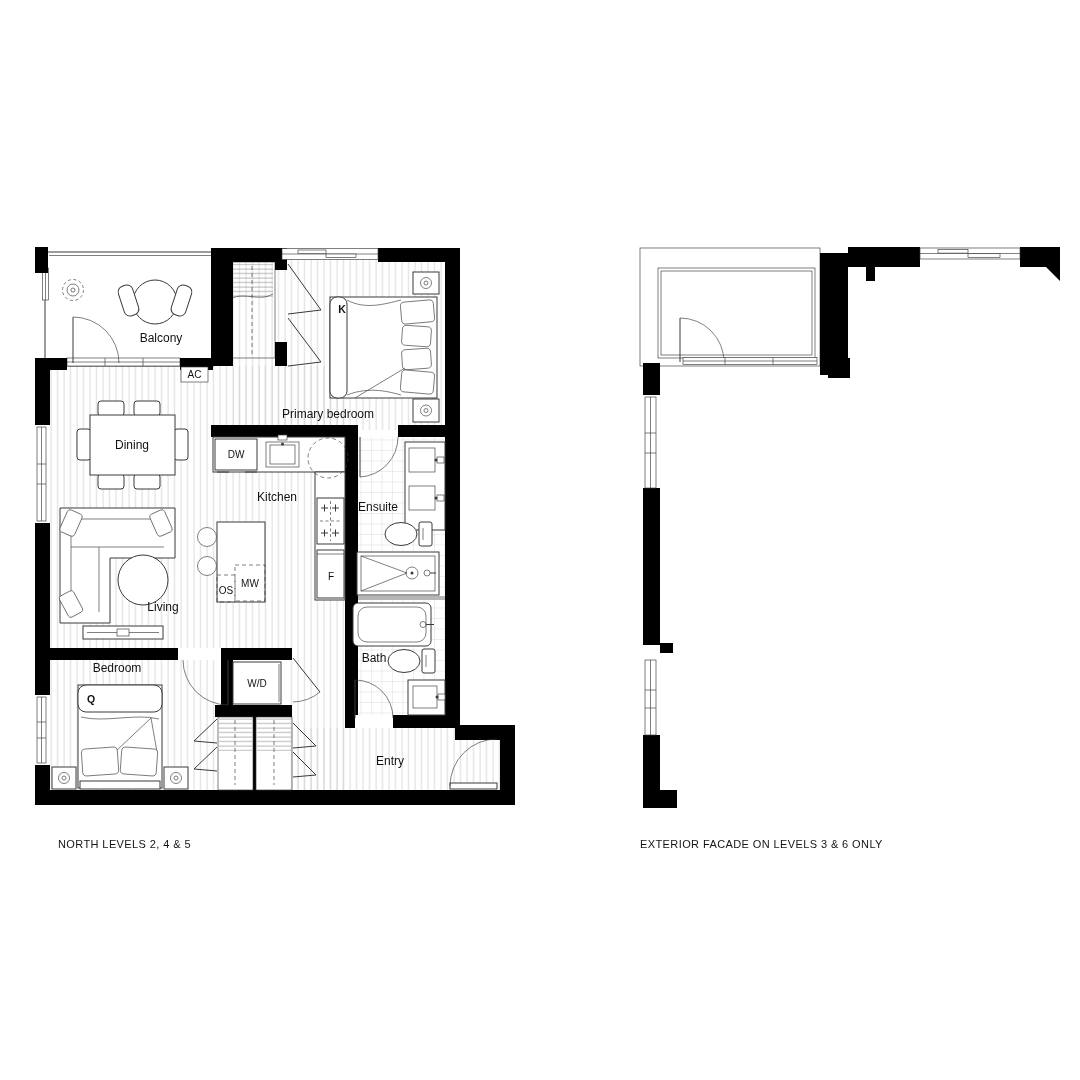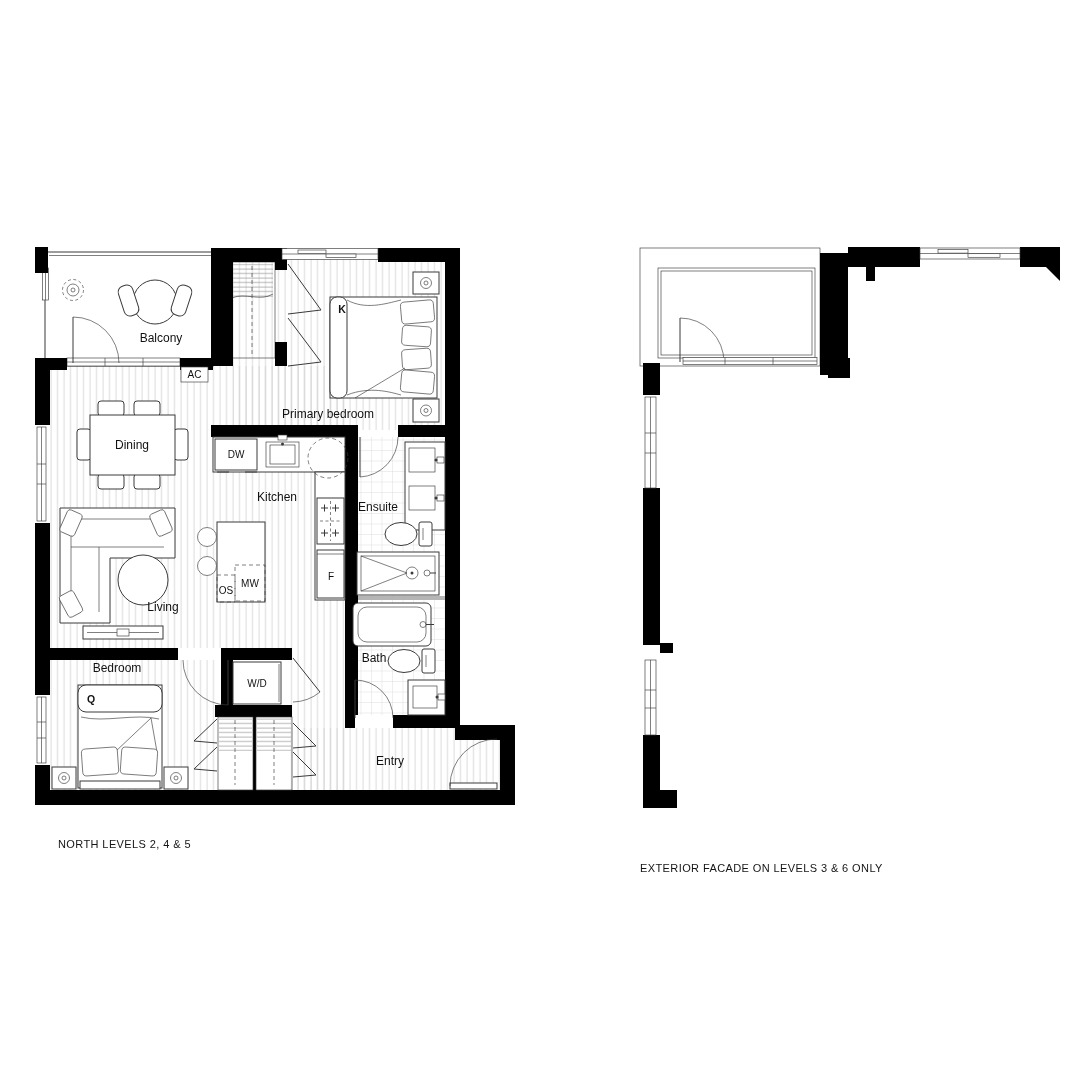--- a/index.html
+++ b/index.html
@@ -2,21 +2,21 @@
 <html><head>
 <meta charset="utf-8">
 <style>
   html,body{margin:0;padding:0;background:#fff;}
   body{width:1080px;height:1080px;position:relative;font-family:"Liberation Sans",sans-serif;overflow:hidden;}
   .plan{position:absolute;margin:0;}
   .plan-left{left:35px;top:240px;width:480px;height:570px;}
   .plan-right{left:635px;top:240px;width:430px;height:570px;}
   .caption{position:absolute;font-size:11px;letter-spacing:.4px;color:#151515;font-weight:500;white-space:nowrap;}
   .caption-left{left:58px;top:838px;}
-  .caption-right{left:640px;top:838px;margin-top:24px;}
+  .caption-right{left:640px;top:838px;}
   
   .wall{fill:#000;}
   .ln{fill:none;stroke:#3a3a3a;stroke-width:1;}
   .lnw{fill:#fff;stroke:#3a3a3a;stroke-width:1;}
   .thin{stroke-width:.65;}
   .dash{stroke-dasharray:4 3;}
   .dash2{stroke-dasharray:3 2.5;}
   text{font-family:"Liberation Sans",sans-serif;fill:#111;}
   .lbl{font-size:12px;}
   .code{font-size:10px;}

